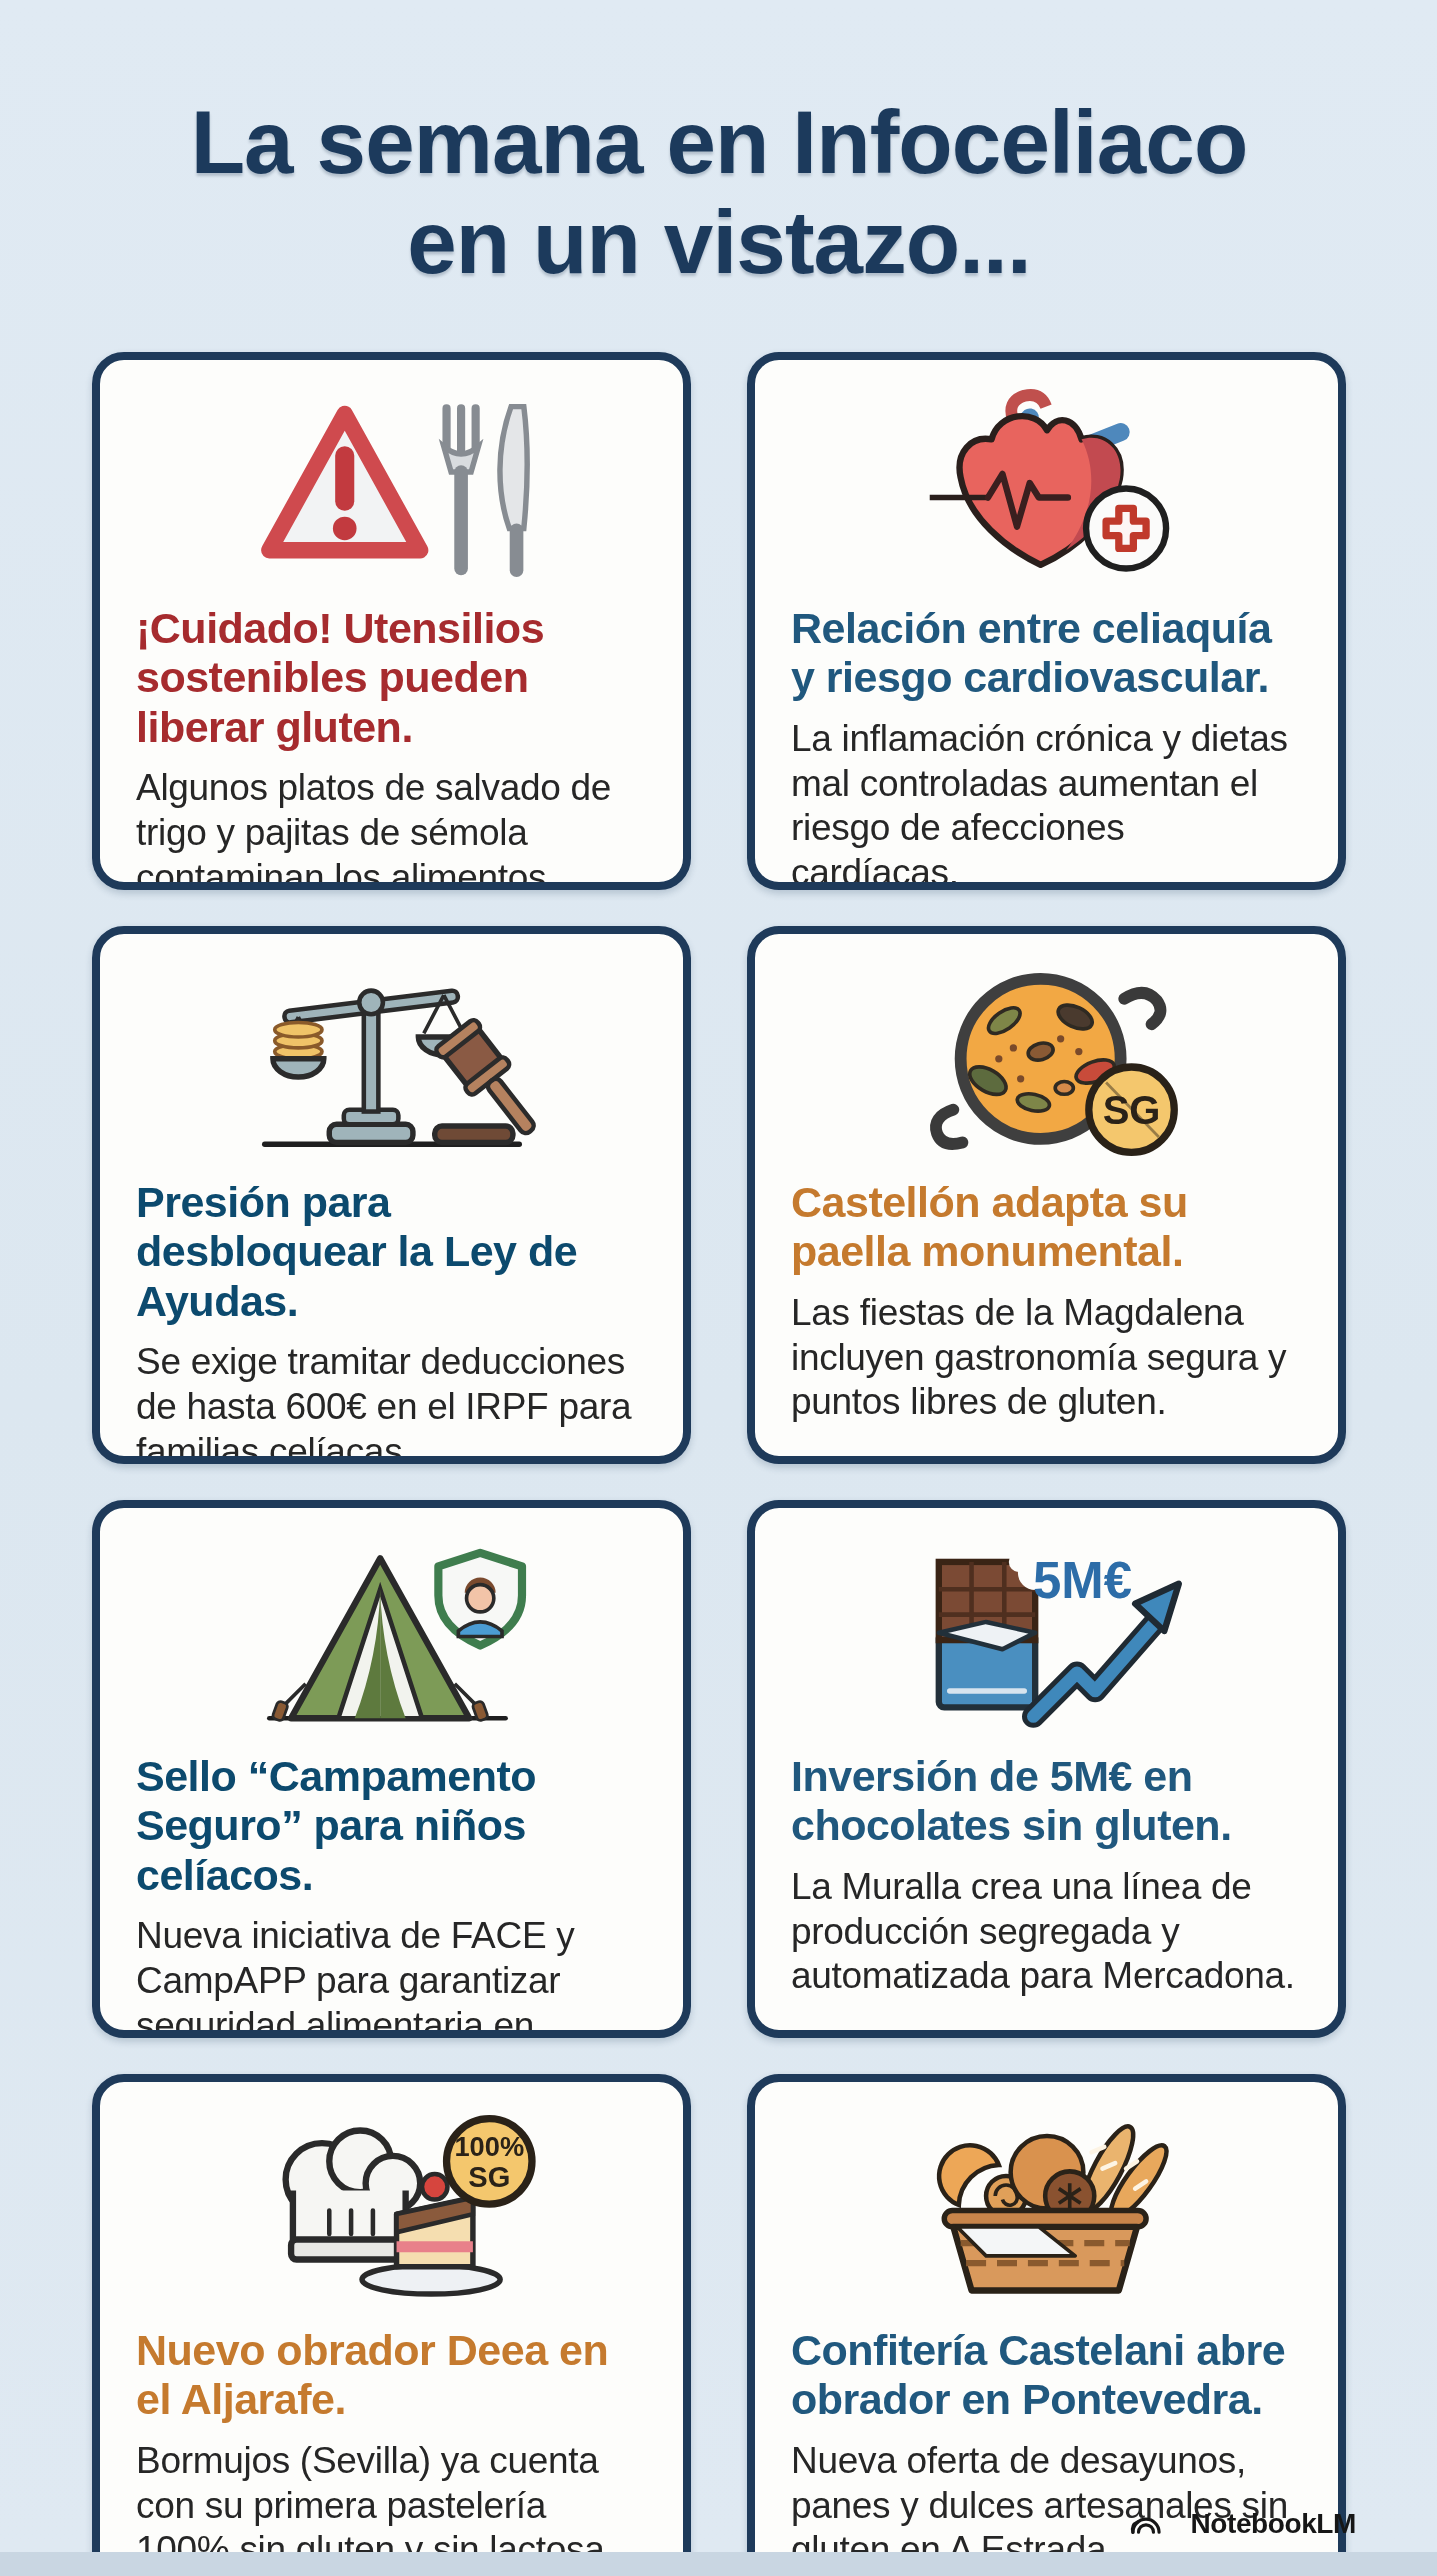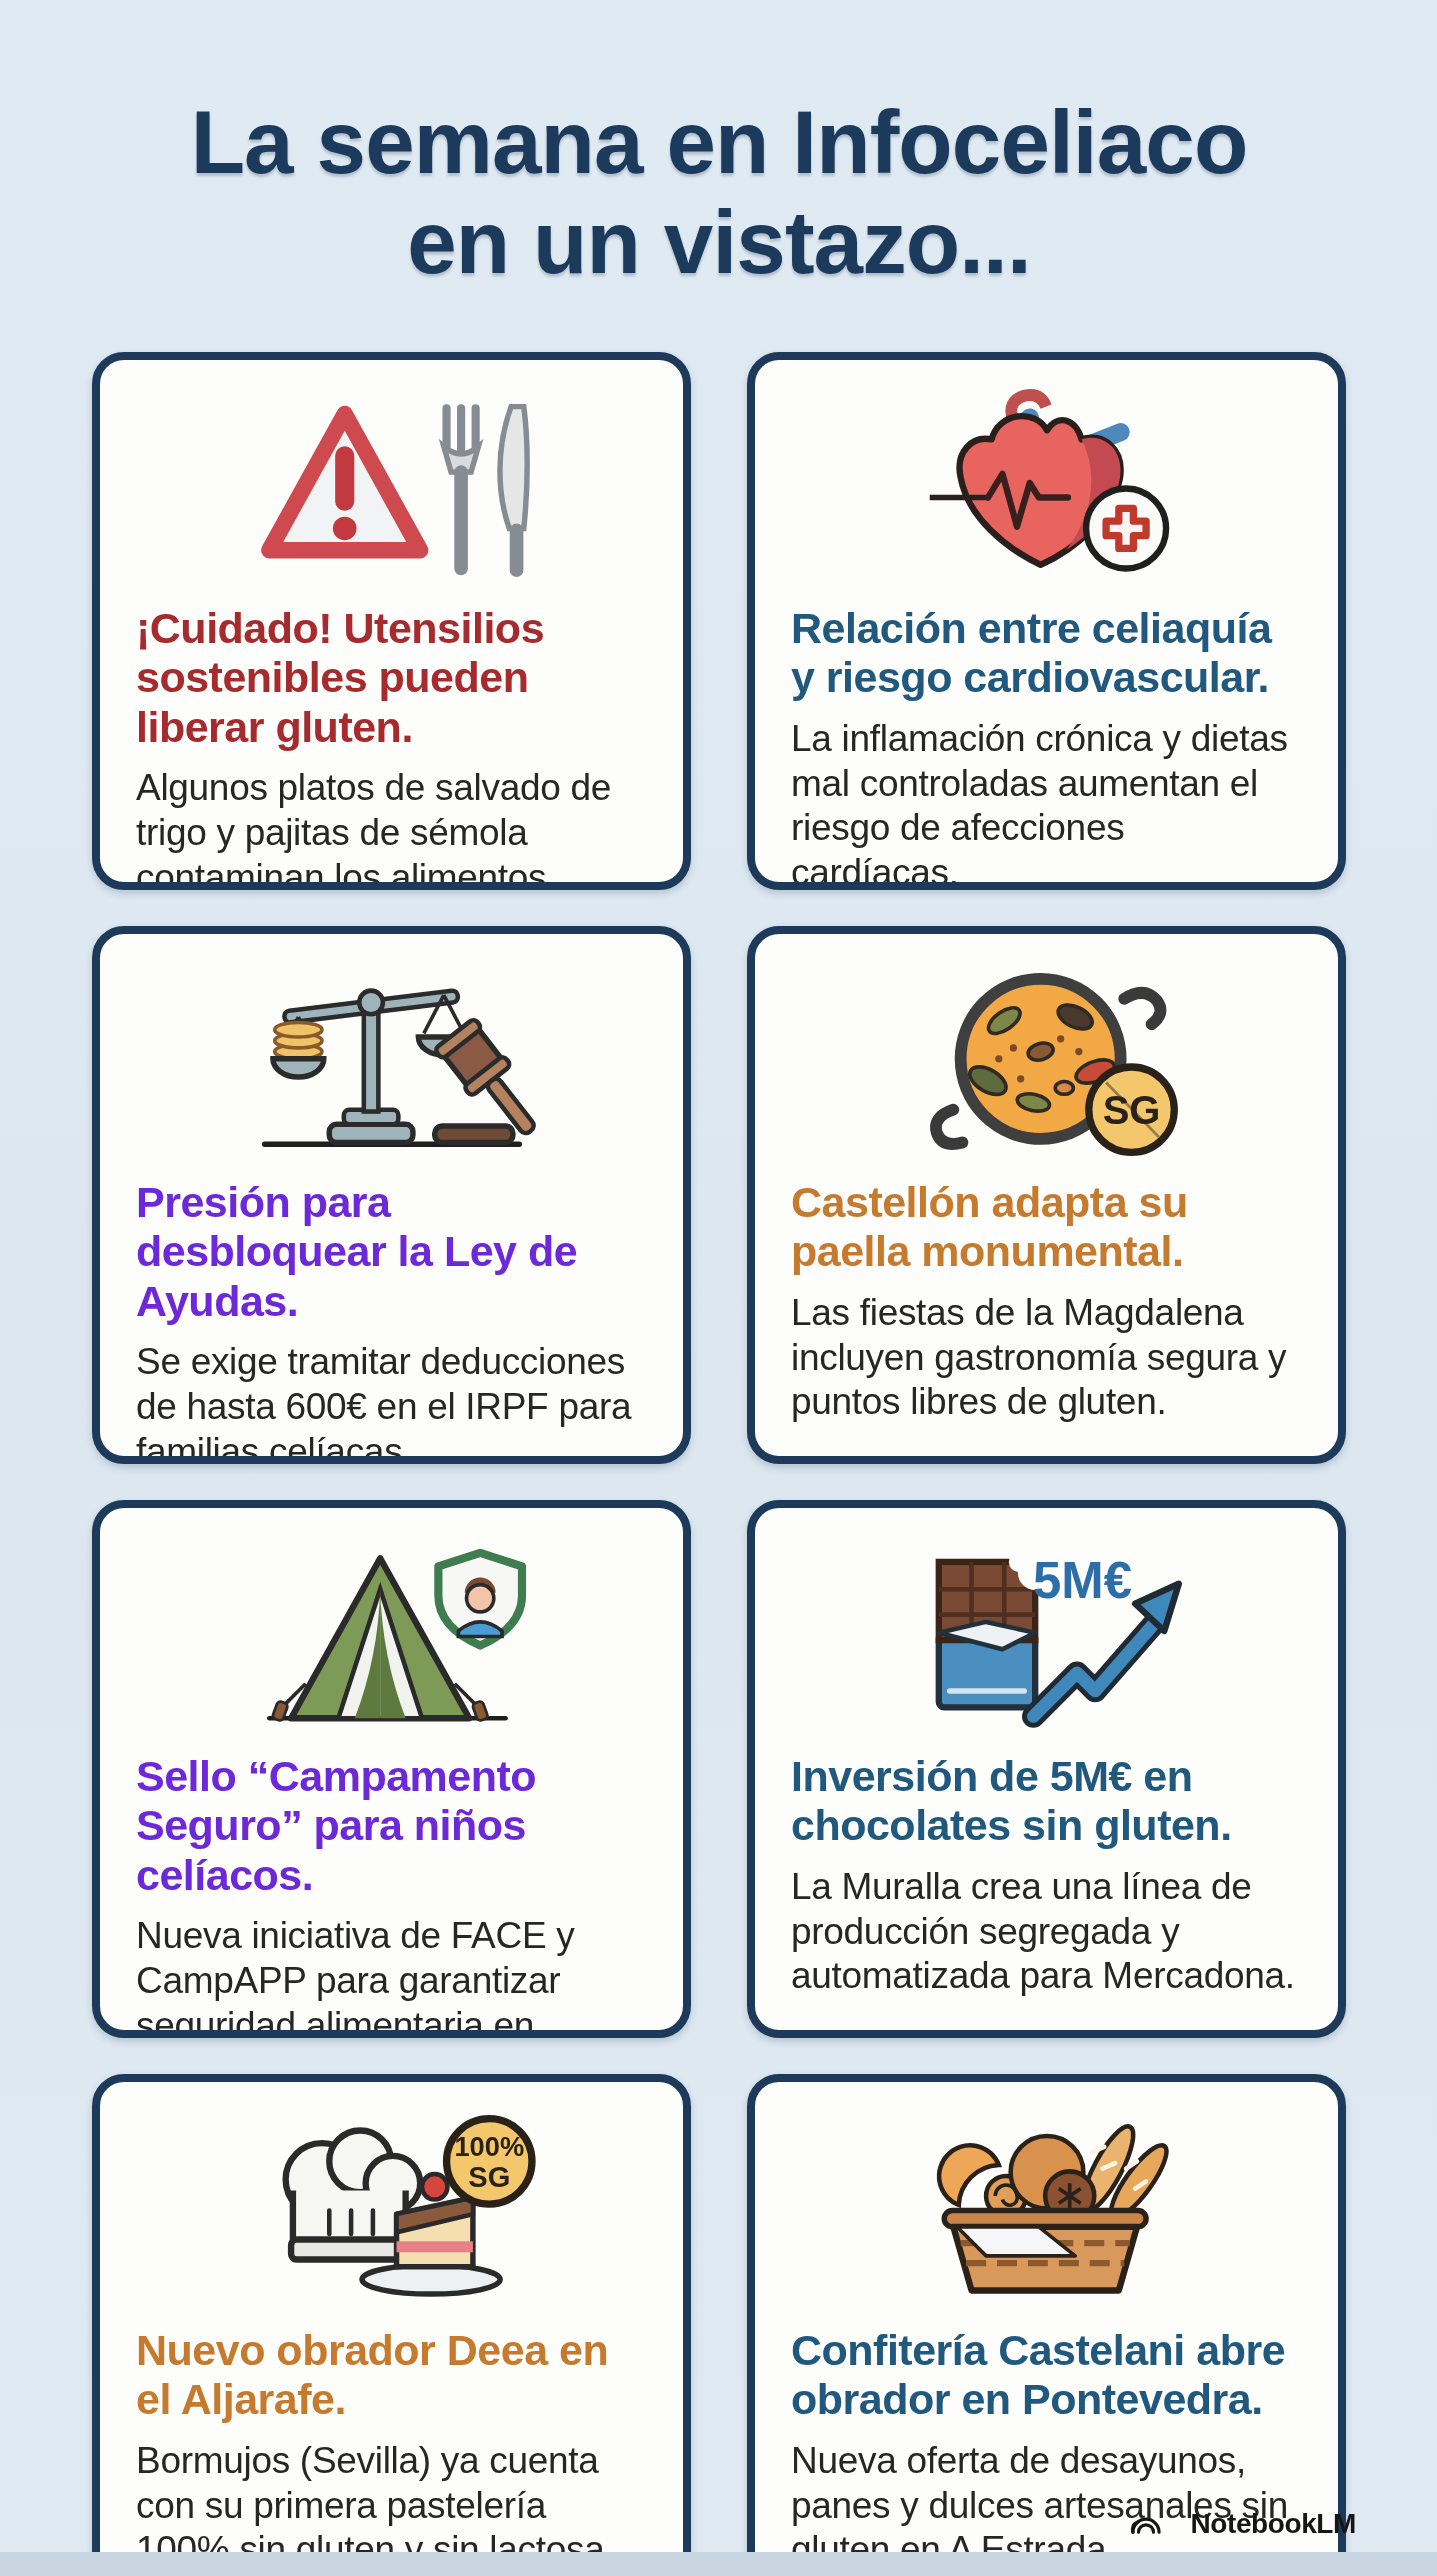--- a/index.html
+++ b/index.html
@@ -53,21 +53,21 @@
   }
   .card-body{
     margin:14px 0 0 0;
     font-size:37px;
     line-height:1.21;
     color:#262626;
     letter-spacing:-0.3px;
   }
   .accent-red{color:#a62b2e;}
   .accent-blue{color:#20587e;}
-  .accent-green{color:#6d28d9;}
+  .accent-green{color:#0c4a6e;}
   .accent-orange{color:#c57a2e;}
   .watermark{
     position:absolute;
     right:82px; bottom:9.4px;
     display:flex; align-items:flex-start; gap:27px;
     color:#161616;
     font-size:28px;
     font-weight:700;
     letter-spacing:-0.4px;
   }

